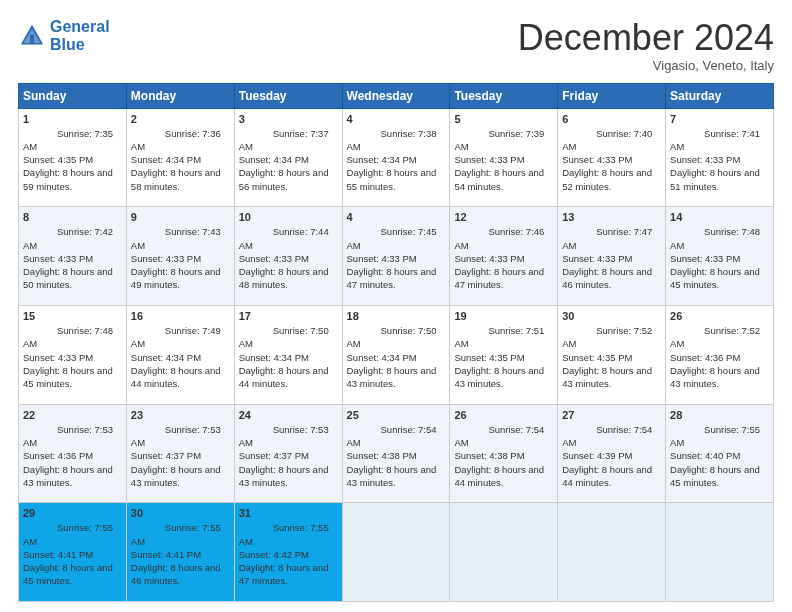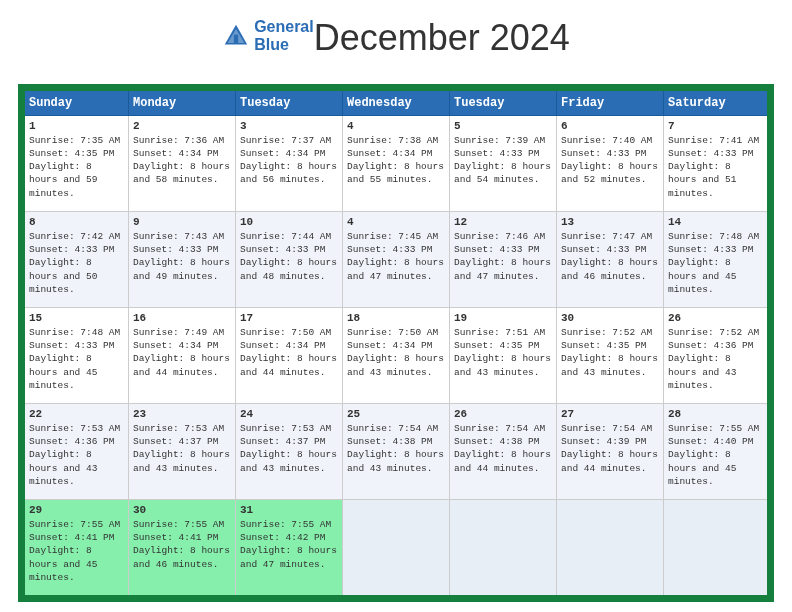--- a/index.html
+++ b/index.html
@@ -12,23 +12,23 @@
     }
     .page {
       width: 792px;
       height: 612px;
       padding: 18px 18px 10px 18px;
       display: flex;
       flex-direction: column;
     }
     .header {
       display: flex;
-      justify-content: center;
+      justify-content: space-between;
       align-items: flex-start;
-      margin-bottom: 26px;
+      margin-bottom: 10px;
     }
     .logo {
       display: flex;
       align-items: center;
       gap: 0;
     }
     .logo-text {
       font-size: 16px;
       font-weight: bold;
       line-height: 1.1;
@@ -50,25 +50,24 @@
       font-weight: normal;
       color: #333;
       line-height: 1.1;
     }
     .subtitle {
       font-size: 13px;
       color: #555;
     }
     .calendar {
       flex: 1;
-      border: 7px solid #15803d;
+      border: 1px solid #15803d;
       border-collapse: collapse;
       width: 100%;
       table-layout: fixed;
-      font-family: Liberation Mono, monospace;
     }
     .calendar th {
       background: #2a6db5;
       color: #fff;
       font-size: 12px;
       font-weight: bold;
       padding: 5px 4px;
       text-align: left;
       border: 1px solid #1a5a9a;
     }
@@ -78,31 +77,32 @@
       padding: 4px 4px 4px 4px;
       font-size: 9.5px;
       color: #333;
       background: #fff;
       height: 80px;
     }
     .calendar tr:nth-child(even) td {
       background: #f0f4fa;
     }
     .calendar tr.last-row td {
-      background: #86efac;
+      background: #0ea5e9;
     }
     .day-num {
       font-size: 11px;
       font-weight: bold;
       display: block;
       margin-bottom: 2px;
     }
     .cell-text {
       line-height: 1.4;
       font-size: 9.5px;
+      margin-left: 34px;
     }
     .empty-cell {
       background: #e8eef5 !important;
     }
   </style>
 </head>
 <body>
 
 <div class="page">
   <div class="header">
@@ -112,20 +112,21 @@
         <polygon points="20,10 32,30 8,30" fill="#fff" opacity="0.3"></polygon>
         <rect x="17" y="18" width="6" height="12" fill="#2a6db5"></rect>
       </svg>
       <div class="logo-text">
         <div><span>General</span></div>
         <div><span>Blue</span></div>
       </div>
     </div>
     <div class="title-block">
       <div class="main-title">December 2024</div>
+      <div class="subtitle">Vigasio, Veneto, Italy</div>
     </div>
   </div>
 
   <table class="calendar">
     <thead>
       <tr>
         <th>Sunday</th>
         <th>Monday</th>
         <th>Tuesday</th>
         <th>Wednesday</th>

